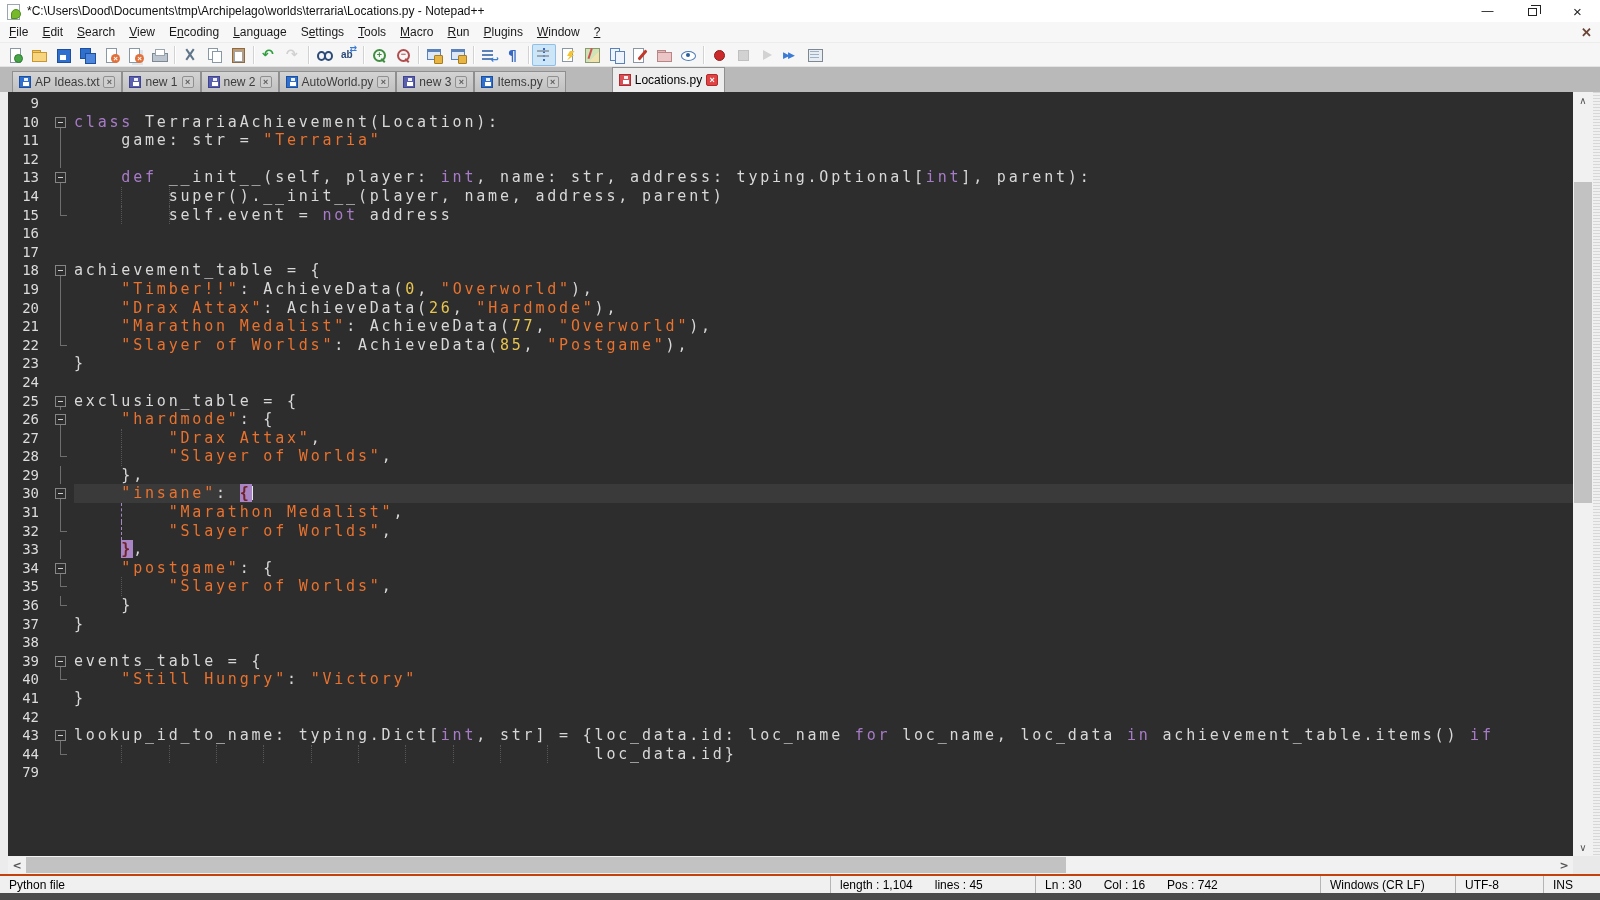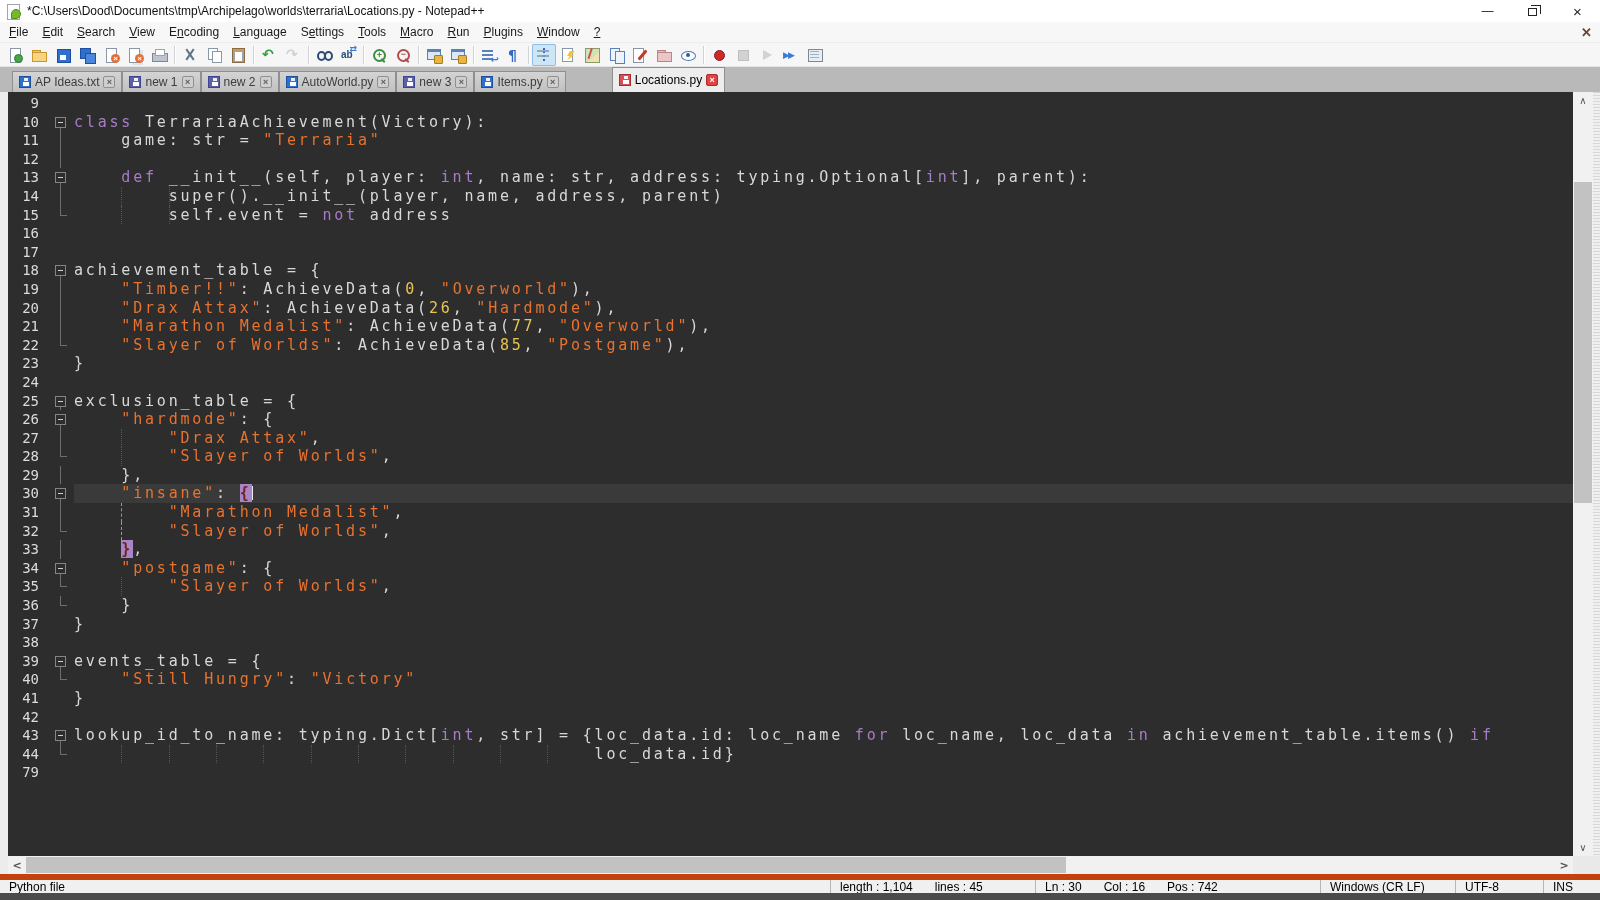--- a/index.html
+++ b/index.html
@@ -134,21 +134,21 @@
   .vs-down { position:absolute; bottom:0; left:0; right:0; }
   .win-edge-right { width:7px; flex:none; background:repeating-linear-gradient(180deg,#d7d7d7 0 1px,#f0f0f0 1px 3px); }
   .hscroll-row { flex:none; height:18px; display:flex; }
   .hscroll { flex:1; background:#f1f1f1; display:flex; }
   .hs-btn { width:18px; height:100%; display:flex; align-items:center; justify-content:center; color:#555; font:bold 11px/11px "DejaVu Sans",sans-serif; flex:none; }
   .hs-track { flex:1; position:relative; }
   .hs-thumb { position:absolute; left:0; width:68%; top:1px; bottom:1px; background:#c2c2c2; }
   .hscroll-corner { width:27px; flex:none; background:#e9e9e9; }
 
   
-  .statusbar { flex:none; height:19px; background:#f0f0f0; border-top:6px solid #c2410c; display:flex; align-items:center; font-size:12px; color:#000; }
+  .statusbar { flex:none; height:19px; background:#f0f0f0; border-top:2px solid #c2410c; display:flex; align-items:center; font-size:12px; color:#000; }
   .sseg { height:100%; display:flex; align-items:center; padding-left:9px; border-left:1px solid #b5b5b5; white-space:nowrap; }
   .sseg:first-child { border-left:none; flex:1; }
   .sseg span { margin-right:22px; }
   .seg-size { width:205px; flex:none; }
   .seg-pos { width:285px; flex:none; }
   .seg-eol { width:135px; flex:none; }
   .seg-enc { width:88px; flex:none; }
   .seg-ins { width:57px; flex:none; }
   .bottomstrip { flex:none; height:7px; background:#4b4b4b; }
 </style>
@@ -344,21 +344,21 @@
           <div class="ln-num">9</div>
           <div class="ln-fold"></div>
           <div class="ln-code"></div>
         </div>
         <div class="line">
           <div class="ln-num">10</div>
           <div class="ln-fold">
             <span class="fbox"></span>
             <span class="fdown"></span>
           </div>
-          <div class="ln-code"><span class="tok-k">class</span><span class="tok-d"> TerrariaAchievement(Victory):</span></div>
+          <div class="ln-code"><span class="tok-k">class</span><span class="tok-d"> TerrariaAchievement(Location):</span></div>
         </div>
         <div class="line">
           <div class="ln-num">11</div>
           <div class="ln-fold">
             <span class="fline"></span>
           </div>
           <div class="ln-code"><span class="tok-d">    game: str = </span><span class="tok-s">"Terraria"</span></div>
         </div>
         <div class="line">
           <div class="ln-num">12</div>

